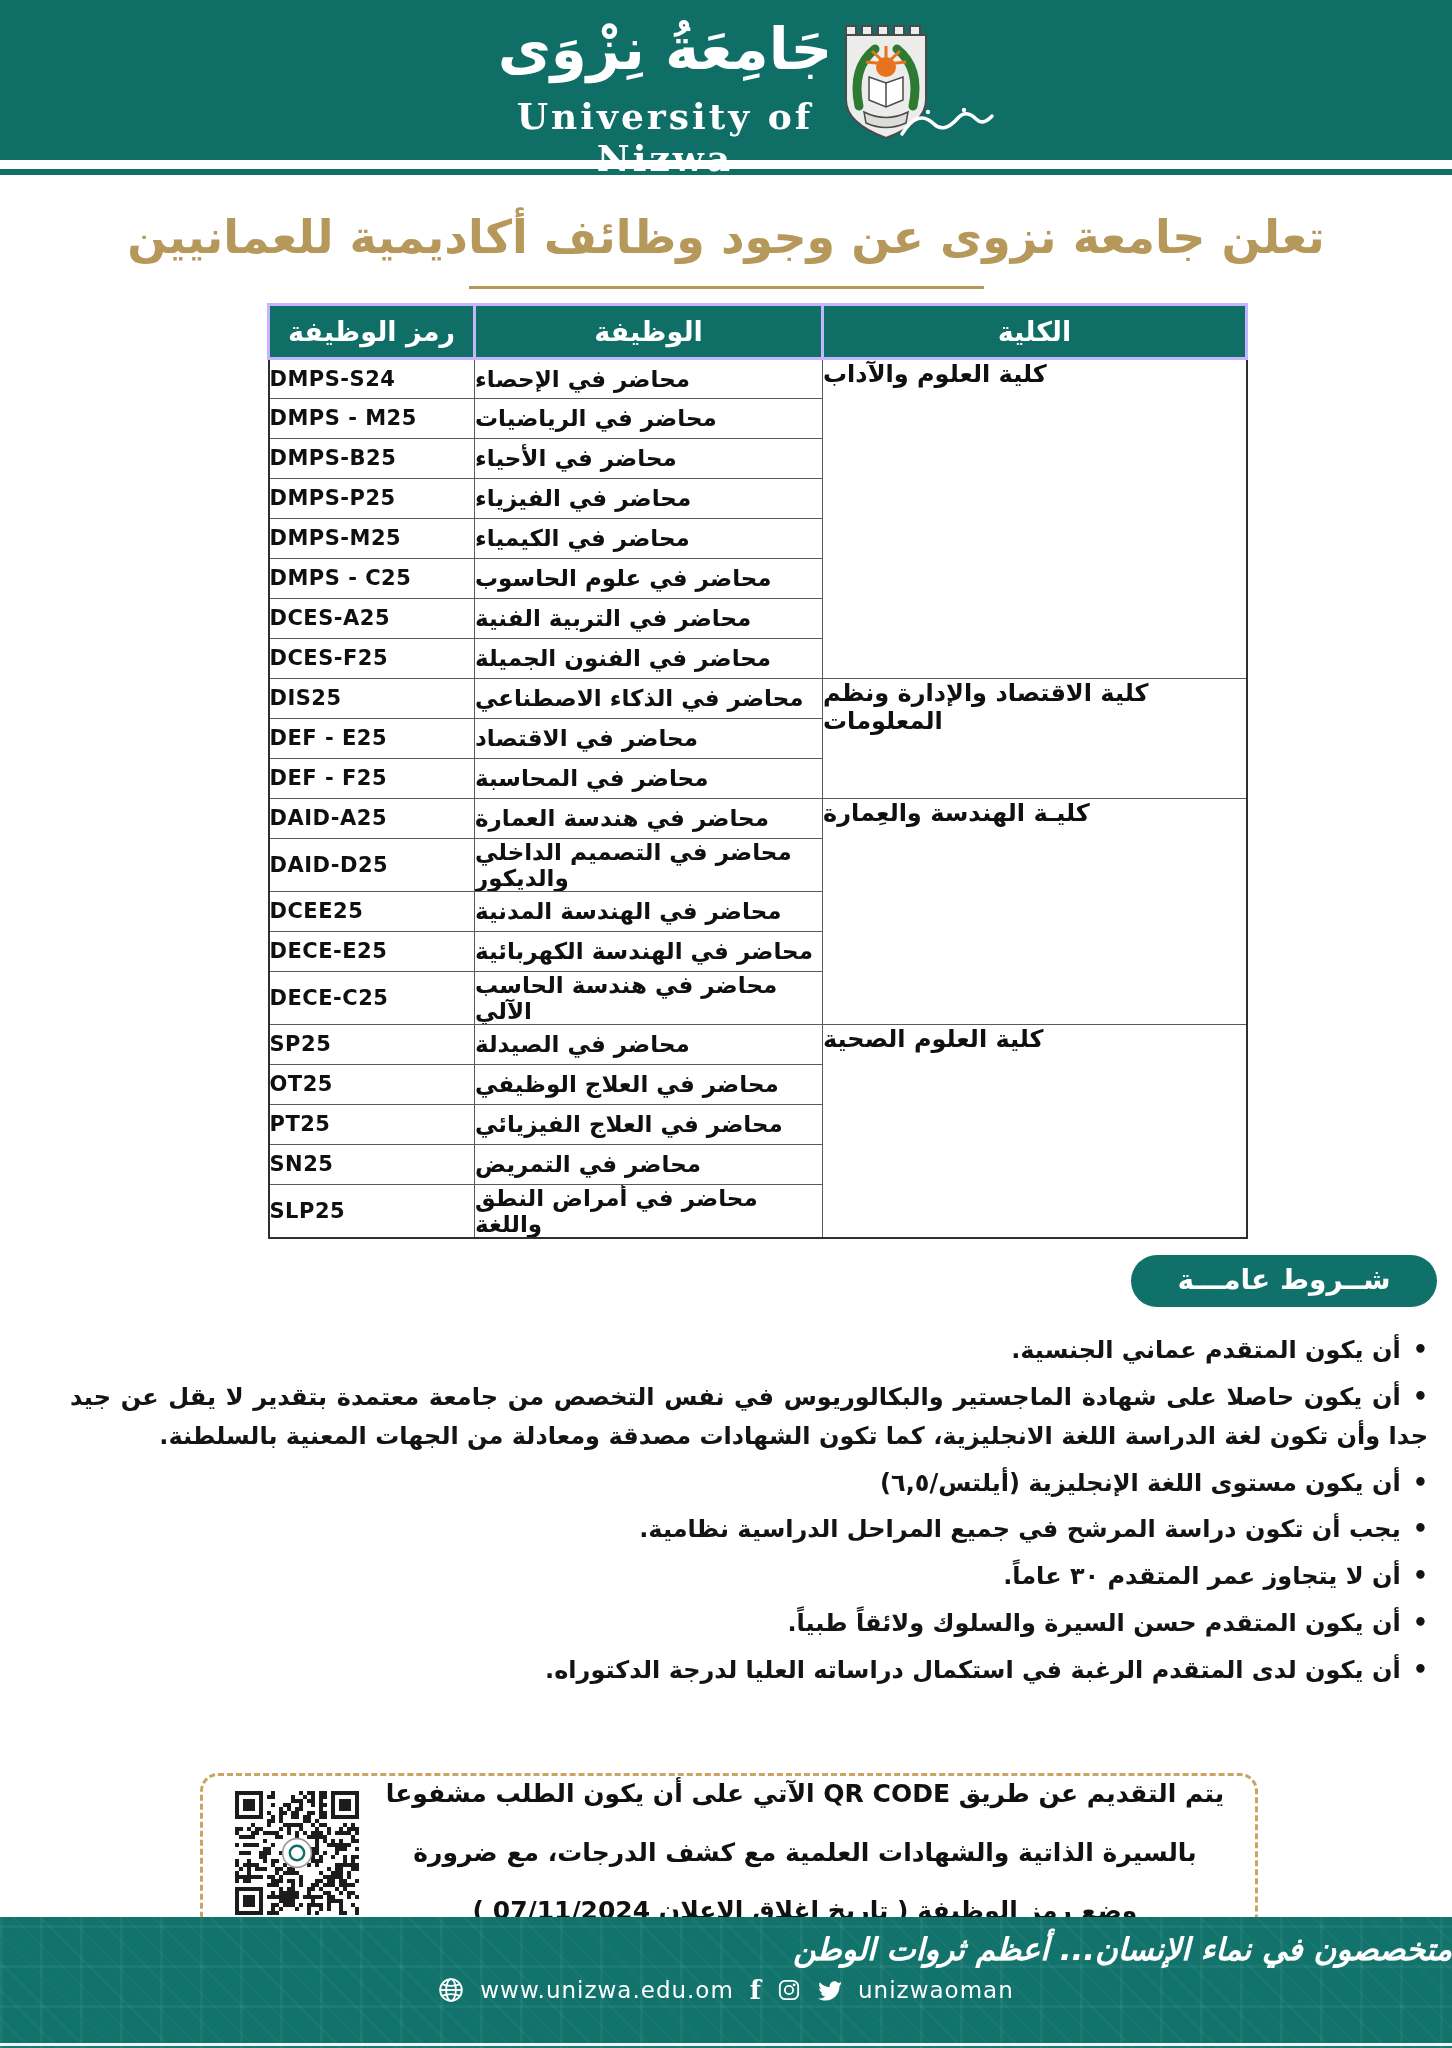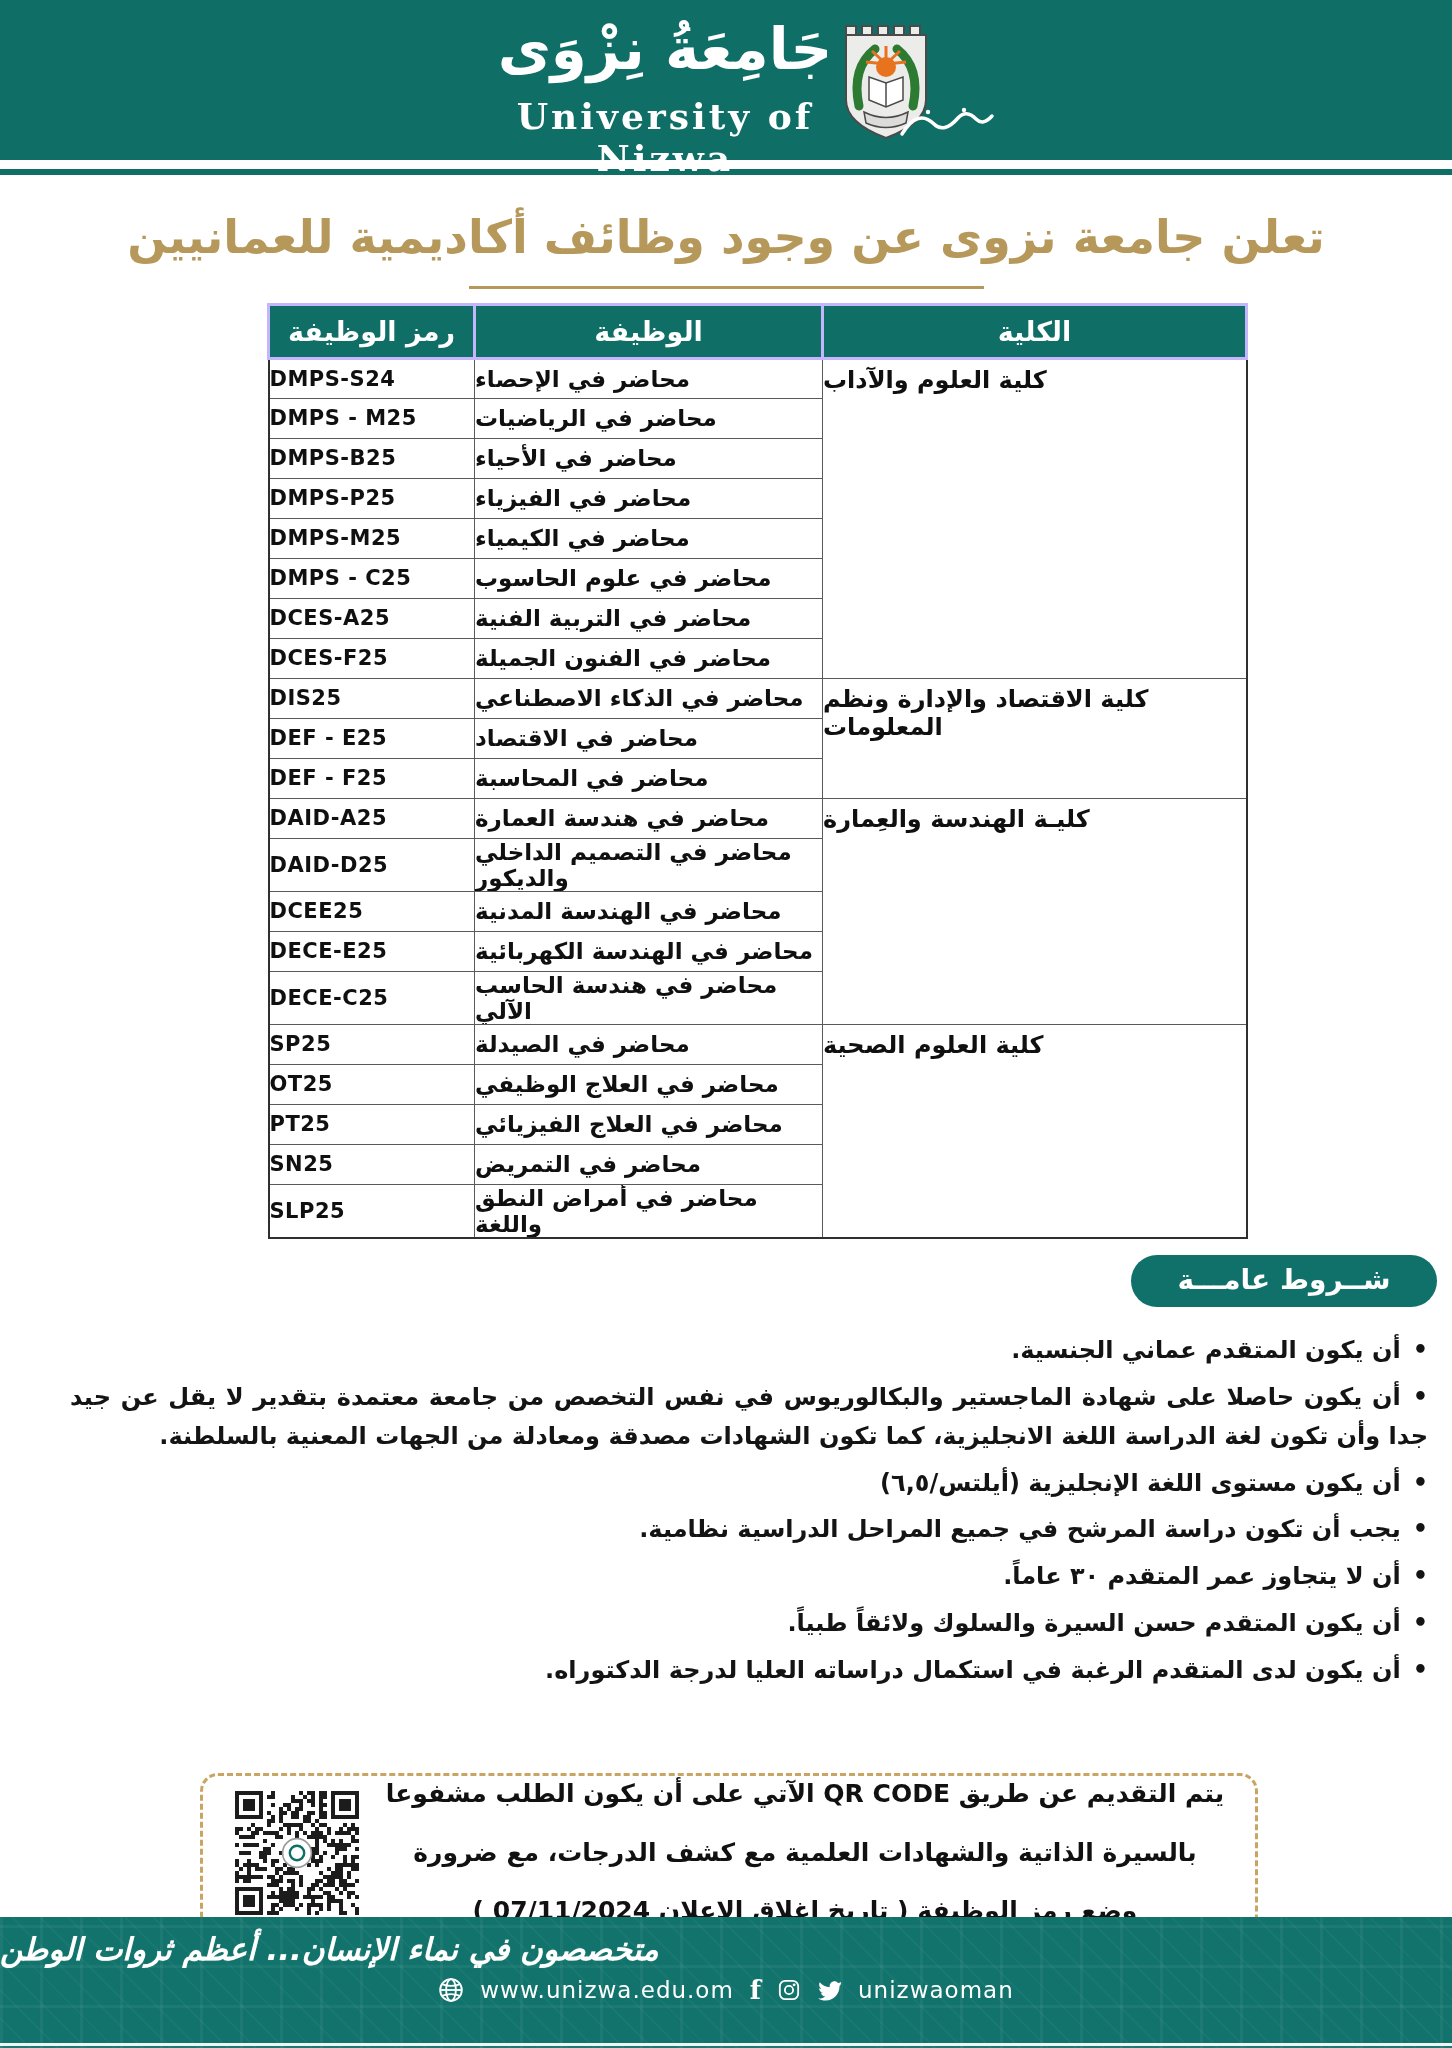--- a/index.html
+++ b/index.html
@@ -23,39 +23,39 @@
   .title-underline { width:515px; height:3px; background:#b6985a; margin:22px auto 0; }
   
   .jobs-table { border-collapse:collapse; direction:rtl; margin:14px 0 0 267px;
                 width:978px; table-layout:fixed; border:2px solid #2f2f2f; }
   .jobs-table th { background:#0f6f67; color:#ffffff; font-size:27px; font-weight:bold;
                    height:54px; border:3px solid #c4b5fd; }
   .jobs-table td { border:1px solid #5a5a5a; height:40px; text-align:left;
                    font-weight:bold; color:#101010; overflow:hidden; }
   .position-cell { font-size:23px; }
   .code-cell { font-size:21px; letter-spacing:.5px; font-family:"DejaVu Sans", sans-serif; }
-  .college-cell { vertical-align:top; padding-top:6px; font-size:24px; }
+  .college-cell { vertical-align:top; font-size:24px; }
   
   .badge { direction:rtl; margin:16px 15px 0 auto; width:306px; height:52px;
            background:#10716a; border-radius:26px; color:#ffffff; font-size:28px;
            font-weight:bold; text-align:center; line-height:50px; }
   .conditions { direction:rtl; list-style:none; margin:24px 24px 0 70px;
                 font-size:24px; font-weight:bold; color:#141414; text-align:justify; }
   .conditions li { margin-bottom:8px; line-height:1.62; }
   .conditions li::before { content:"•"; margin-left:12px; }
   
   .apply-box { position:absolute; left:200px; top:1753px; width:1058px; height:160px;
                border:3px dashed #c9a463; border-radius:18px;
                display:flex; align-items:center; direction:ltr; background:#ffffff;margin-top:20px; }
   .qr { width:132px; height:132px; margin-left:28px; flex:0 0 auto; }
   .apply-text { direction:rtl; flex:1; padding:0 26px 0 18px; font-size:25px;
                 font-weight:bold; text-align:center; line-height:2.35; color:#111111; }
   
   .footer { position:absolute; bottom:0; left:0; width:100%; height:131px;
-            background-color:#11736b; color:#ffffff; text-align:left;
+            background-color:#11736b; color:#ffffff; text-align:right;
             background-image:
               repeating-linear-gradient(90deg, rgba(255,255,255,.05) 0 3px, transparent 3px 40px),
               repeating-linear-gradient(0deg,  rgba(255,255,255,.05) 0 3px, transparent 3px 40px),
               repeating-linear-gradient(45deg, rgba(255,255,255,.03) 0 2px, transparent 2px 20px); }
   .footer::after { content:""; position:absolute; bottom:2px; left:0; right:0;
                    height:3px; background:#eef6f5; }
   .slogan { padding-top:14px; font-size:31px; font-weight:bold; direction:rtl;
             font-style:italic; text-shadow:0 0 1px rgba(255,255,255,.4); }
   .info-row { margin-top:10px; display:flex; justify-content:center; align-items:center;
               gap:16px; font-size:23px; letter-spacing:1px; }

